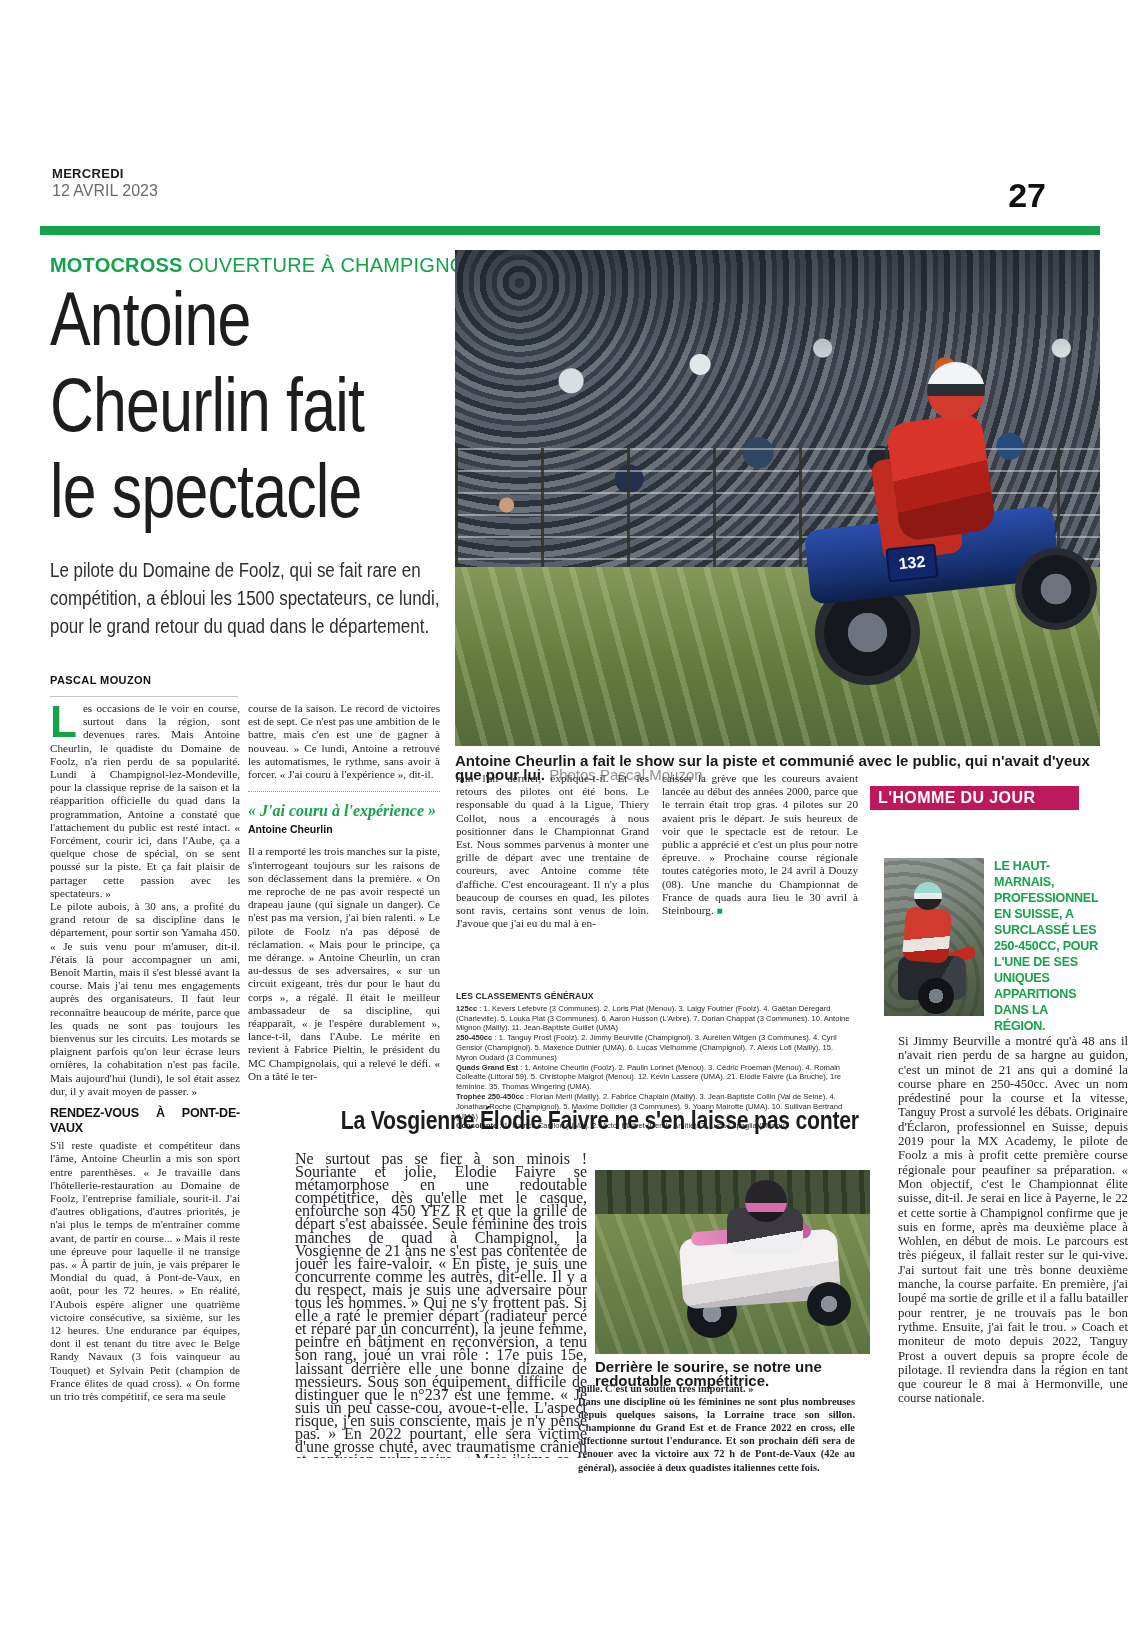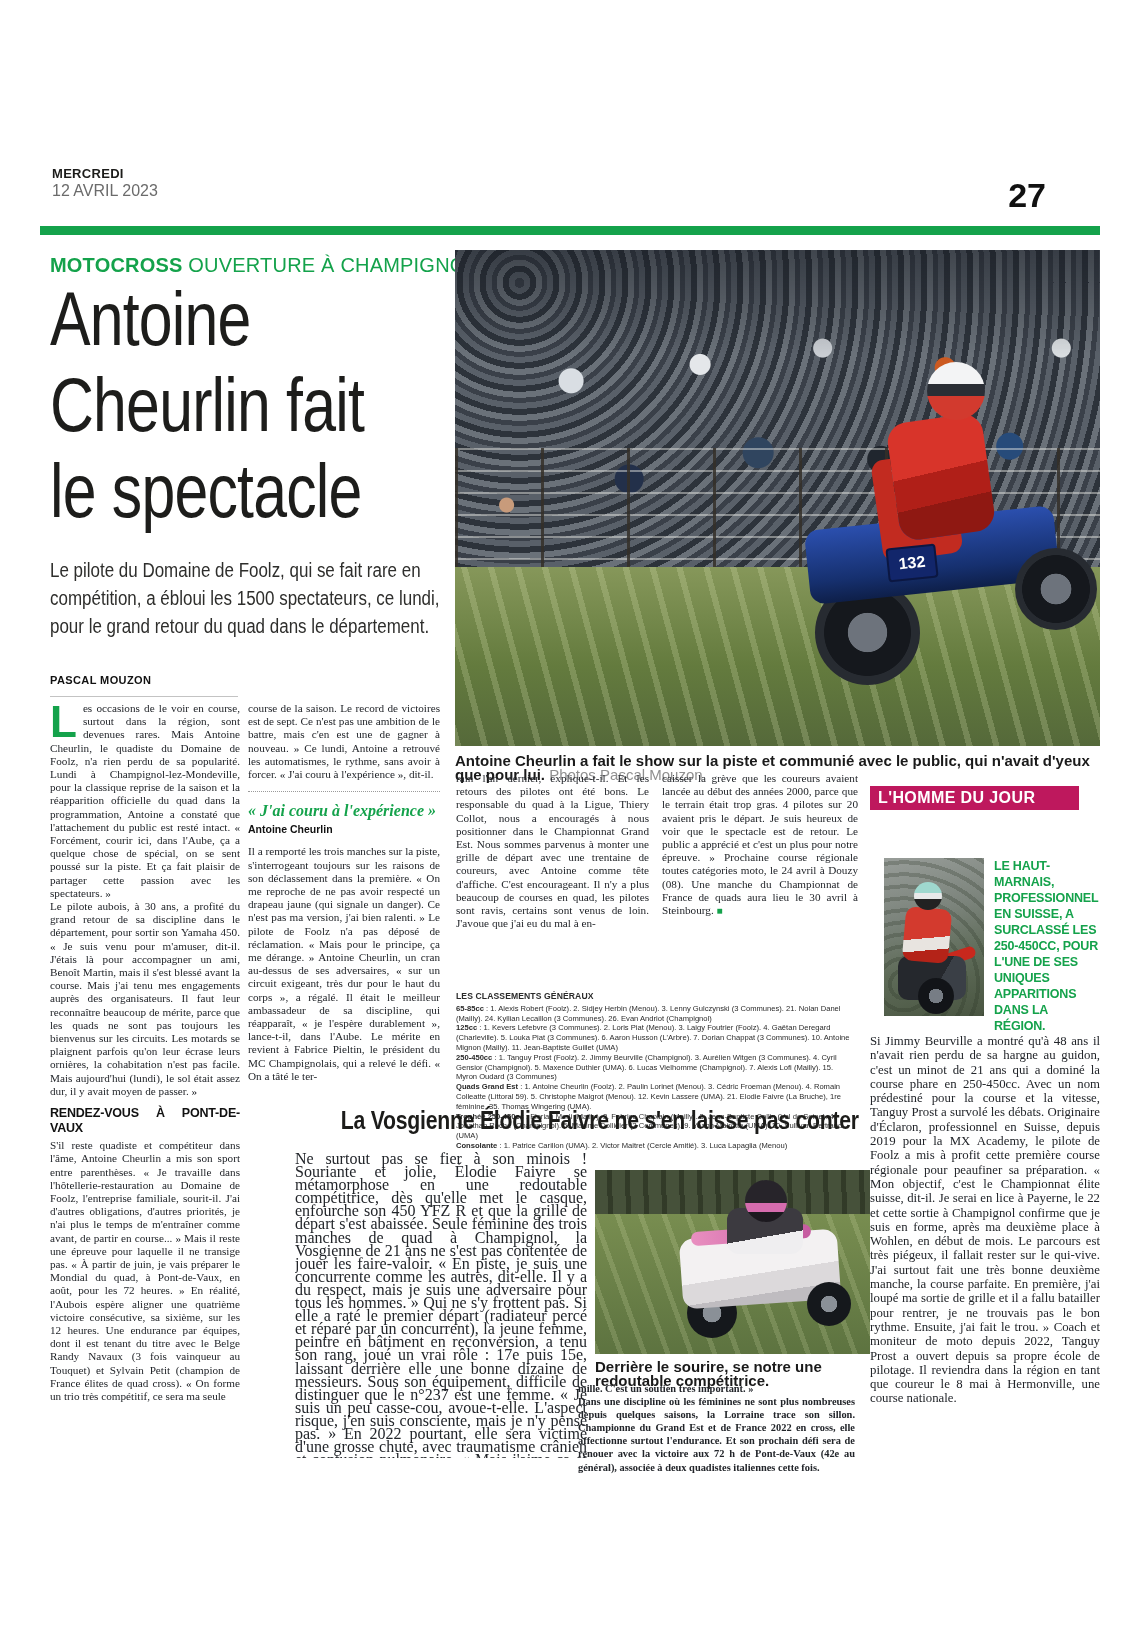--- a/index.html
+++ b/index.html
@@ -60,21 +60,21 @@
   
   .sb-banner{left:870px;top:786px;background:#be185d;color:#fff;font-weight:bold;font-size:16px;
              line-height:24px;padding:0 44px 0 8px;letter-spacing:.4px;}
   .sb-title{left:870px;top:816px;}
   .sb-title span{display:inline-block;font-size:27px;font-weight:bold;white-space:nowrap;
                  transform:scaleX(.8);transform-origin:0 50%;letter-spacing:-.5px;}
   .sb-kicker{left:994px;top:858px;width:108px;color:#14a24b;font-weight:bold;font-size:12.5px;
              line-height:16px;letter-spacing:-.2px;}
   .sb-body{left:870px;top:1034px;width:230px;height:446px;overflow:hidden;
            font-family:"Liberation Serif",serif;font-size:12.8px;line-height:14.3px;
-           text-align:justify;color:#22252a;}
+           text-align:justify;color:#22252a;padding-left:28px;}
 
   
   .bt-head{left:295px;top:1106px;width:575px;text-align:center;}
   .bt-head span{display:inline-block;font-size:25px;font-weight:bold;white-space:nowrap;
                 transform:scaleX(.85);transform-origin:center;letter-spacing:-.3px;}
   .bt-colA{left:295px;top:1152px;width:292px;height:306px;overflow:hidden;
            font-family:"Liberation Serif",serif;font-size:16px;line-height:13.1px;
            text-align:justify;color:#22252a;}
   .bt-cap{left:595px;top:1360px;width:277px;}
   .bt-colB{left:578px;top:1382px;width:277px;height:112px;overflow:hidden;
@@ -215,21 +215,20 @@
   <div class="abs bodycol col3">
     <p><span>rain l'an dernier, explique-t-il. Et les retours des pilotes ont été bons. Le responsable du quad à la Ligue, Thiery Collot, nous a encouragés à nous positionner dans le Championnat Grand Est. Nous sommes parvenus à monter une grille de départ avec une trentaine de coureurs, avec Antoine comme tête d'affiche. C'est encourageant. Il n'y a plus beaucoup de courses en quad, les pilotes sont ravis, certains sont venus de loin. J'avoue que j'ai eu du mal à en-</span></p>
   </div>
 
   <div class="abs bodycol col4">
     <p><span>caisser la grève que les coureurs avaient lancée au début des années 2000, parce que le terrain était trop gras. 4 pilotes sur 20 avaient pris le départ. Je suis heureux de voir que le spectacle est de retour. Le public a apprécié et c'est un plus pour notre épreuve. » Prochaine course régionale toutes catégories moto, le 24 avril à Douzy (08). Une manche du Championnat de France de quads aura lieu le 30 avril à Steinbourg.</span> <span class="endmark">■</span></p>
   </div>
 
   <div class="abs classements">
     <div class="cl-title">LES CLASSEMENTS GÉNÉRAUX</div>
-    <div class="cl-row"><b>65-85cc</b> <span>: 1. Alexis Robert (Foolz). 2. Sidjey Herbin (Menou). 3. Lenny Gulczynski (3 Communes). 21. Nolan Danel (Mailly). 24. Kyllian Lecaillon (3 Communes). 26. Evan Andriot (Champignol)</span></div>
     <div class="cl-row"><b>125cc</b> <span>: 1. Kevers Lefebvre (3 Communes). 2. Loris Piat (Menou). 3. Laigy Foutrier (Foolz). 4. Gaëtan Deregard (Charleville). 5. Louka Piat (3 Communes). 6. Aaron Husson (L'Arbre). 7. Dorian Chappat (3 Communes). 10. Antoine Mignon (Mailly). 11. Jean-Baptiste Guillet (UMA)</span></div>
     <div class="cl-row"><b>250-450cc</b> <span>: 1. Tanguy Prost (Foolz). 2. Jimmy Beurville (Champignol). 3. Aurélien Witgen (3 Communes). 4. Cyril Gensior (Champignol). 5. Maxence Duthier (UMA). 6. Lucas Vielhomme (Champignol). 7. Alexis Lofi (Mailly). 15. Myron Oudard (3 Communes)</span></div>
     <div class="cl-row"><b>Quads Grand Est</b> <span>: 1. Antoine Cheurlin (Foolz). 2. Paulin Lorinet (Menou). 3. Cédric Froeman (Menou). 4. Romain Colleatte (Littoral 59). 5. Christophe Maigrot (Menou). 12. Kevin Lassere (UMA). 21. Elodie Faivre (La Bruche), 1re féminine. 35. Thomas Wingering (UMA).</span></div>
     <div class="cl-row"><b>Trophée 250-450cc</b> <span>: Florian Merli (Mailly). 2. Fabrice Chaplain (Mailly). 3. Jean-Baptiste Collin (Val de Seine). 4. Jonathan Roche (Champignol). 5. Maxime Dollidier (3 Communes). 9. Yoann Mairotte (UMA). 10. Sullivan Bertrand (UMA)</span></div>
     <div class="cl-row"><b>Consolante</b> <span>: 1. Patrice Carillon (UMA). 2. Victor Maitret (Cercle Amitié). 3. Luca Lapaglia (Menou)</span></div>
   </div>
 
   <div class="abs sb-banner">L'HOMME DU JOUR</div>
   <div class="abs photo photo-side">
     <div class="sp-fender"></div>

